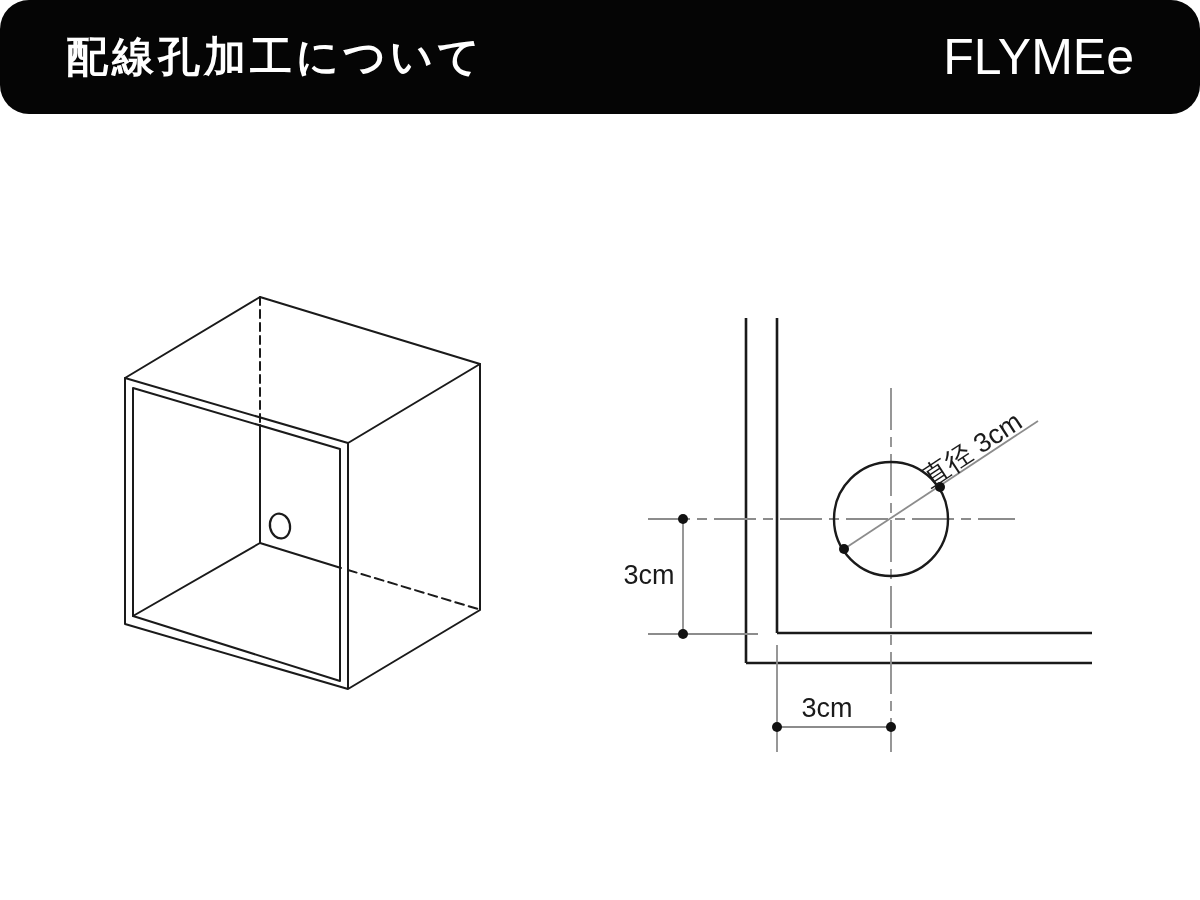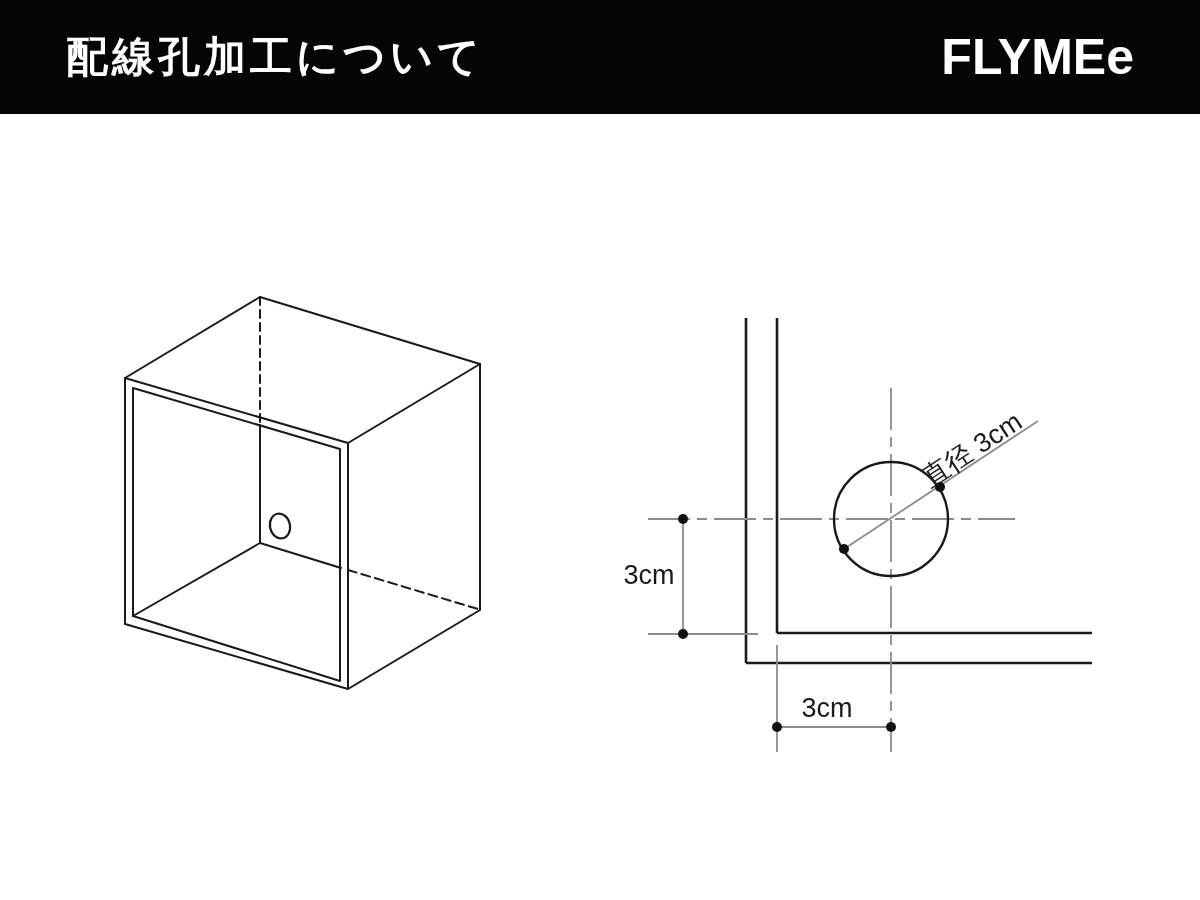--- a/index.html
+++ b/index.html
@@ -5,27 +5,28 @@
   html,body { margin:0; padding:0; }
   body {
     width:1200px; height:900px; background:#ffffff; position:relative;
     overflow:hidden; font-family:"Liberation Sans", sans-serif;
   }
   .header {
     position:absolute; top:0; left:0; width:1200px; height:114px;
     background:#050505; box-sizing:border-box;
     display:flex; align-items:center; justify-content:space-between;
     padding:0 66px;
+    border-radius:29px;
   }
   .page-title {
     color:#ffffff; font-weight:bold; font-size:42px; letter-spacing:4px;
     line-height:1;
   }
   .brand-logo {
-    color:#ffffff; font-weight:bold; font-size:50px; letter-spacing:0px;
+    color:#ffffff; font-weight:normal; font-size:50px; letter-spacing:0px;
     line-height:1;
   }
   svg.diagram { position:absolute; top:0; left:0; }
   text.dim-label {
     font-family:"Liberation Sans", sans-serif;
     font-size:27px; fill:#1a1a1a;
   }
 </style>
 </head>
 <body>

